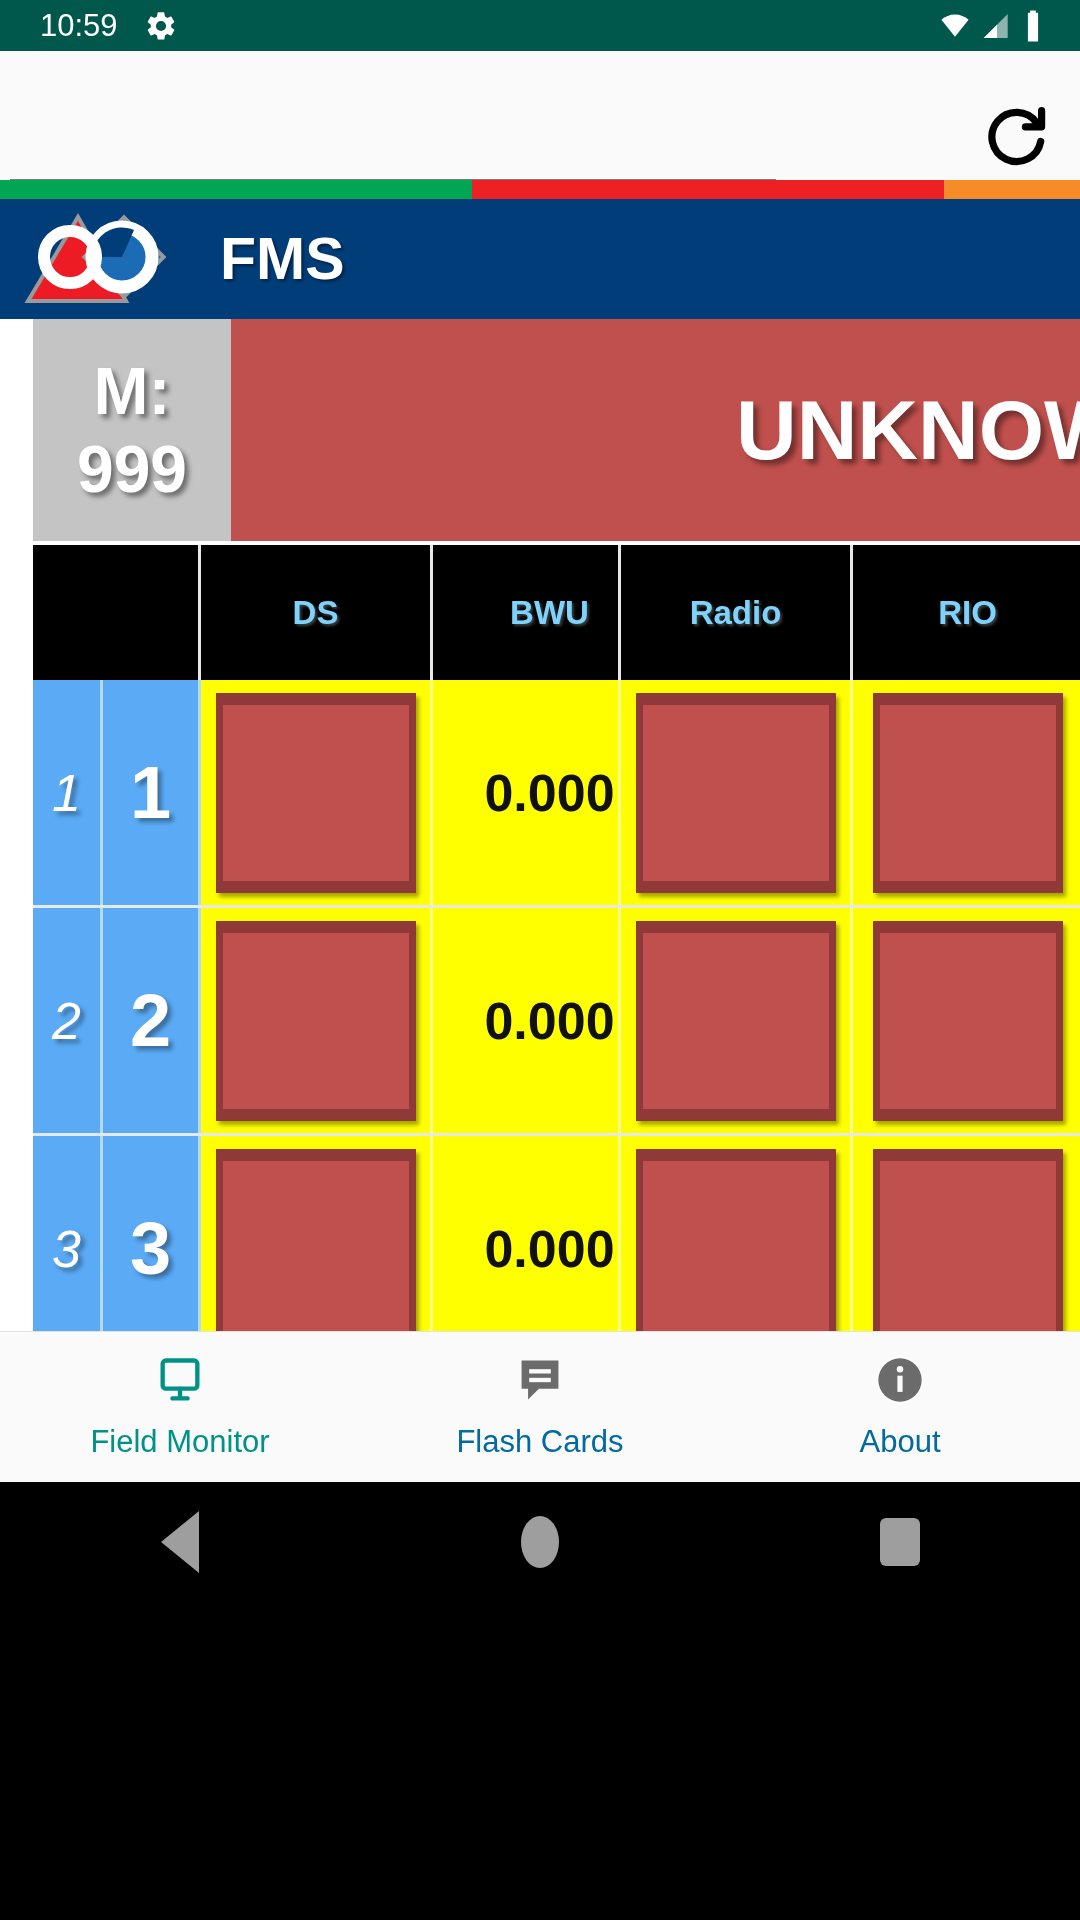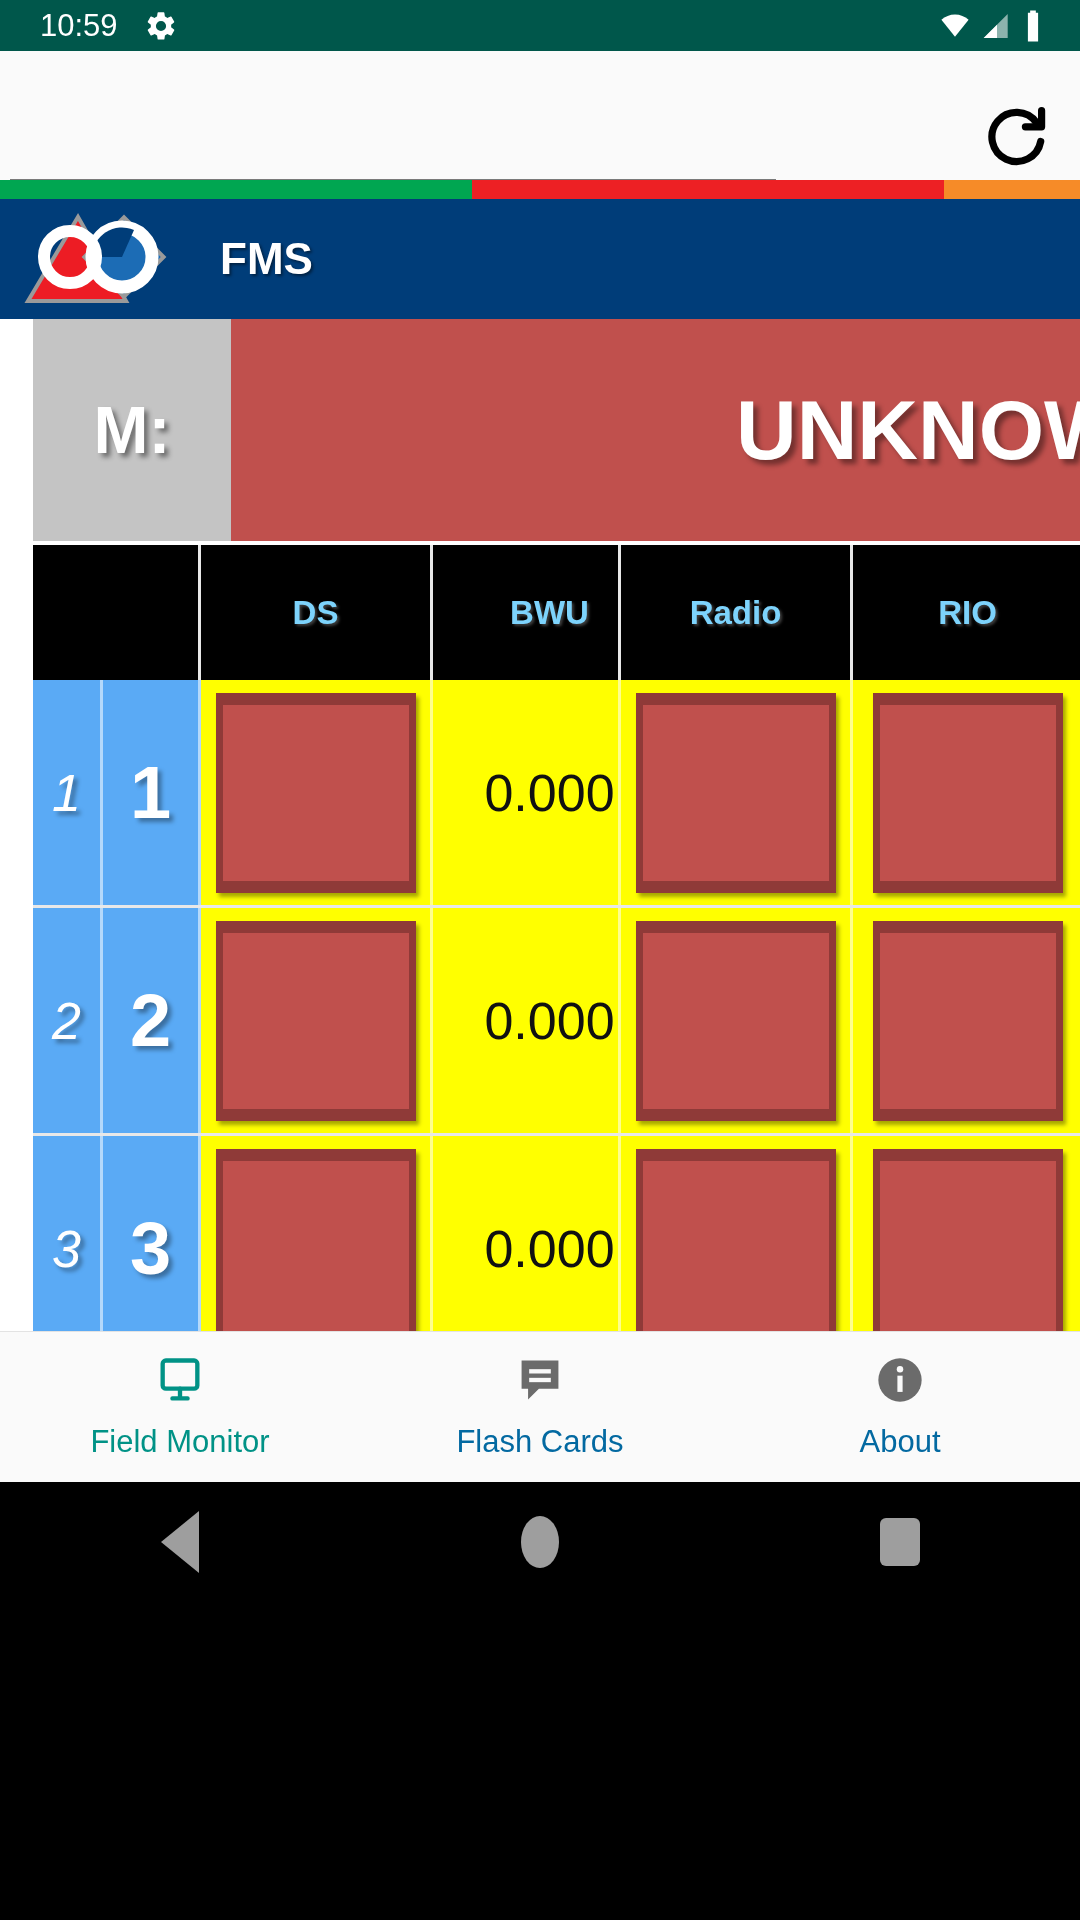--- a/index.html
+++ b/index.html
@@ -48,21 +48,21 @@
   .stripe{ position:absolute; left:0; top:180px; width:1080px; height:19px; display:flex; }
   .stripe-seg{ height:100%; }
 
   
   .appbar{
     position:absolute; left:0; top:199px; width:1080px; height:120px;
     background:#003D79; display:flex; align-items:center;
   }
   .logo{ margin-left:22px; width:160px; height:96px; position:relative; }
   .appbar-title{
-    color:#ffffff; font-size:44px; font-weight:bold; margin-left:38px;
+    color:#ffffff; font-size:59px; font-weight:bold; margin-left:38px;
     text-shadow:2px 2px 3px rgba(0,0,0,.45);
   }
 
   
   .content{
     position:absolute; left:0; top:319px; width:1080px; height:1012px;
     background:#ffffff; overflow:hidden;
   }
   .table-wrap{
     position:absolute; left:33px; top:0px; width:1400px;
@@ -114,21 +114,21 @@
   .idx-cell span{
     color:#ffffff; font-size:52px; font-style:italic; font-weight:normal;
     text-shadow:4px 4px 4px rgba(0,0,0,.35);
   }
   .team-cell{ background:#5aaaf5; }
   .team-cell span{
     color:#ffffff; font-size:74px; font-weight:bold;
     text-shadow:4px 4px 4px rgba(0,0,0,.35);
   }
   .yellow-cell{ background:#ffff00; }
-  .yellow-cell .num{ color:#111111; font-size:52px; font-weight:400; }
+  .yellow-cell .num{ color:#111111; font-size:52px; font-weight:700; }
   .chip{
     width:200px; height:200px; background:#c0504d;
     border-top:12px solid #8f3a38; border-left:7px solid #8f3a38;
     border-right:7px solid #8f3a38; border-bottom:12px solid #8f3a38;
     box-shadow:3px 4px 4px rgba(0,0,0,.35);
   }
   .chip.narrow{ width:190px; }
 
   
   .tabbar{
@@ -218,20 +218,21 @@
     </div>
     <div class="appbar-title">FMS</div>
   </div>
 
   <div class="content">
     <div class="table-wrap">
 
       <div class="banner-row">
         <div class="match-box">
           <span>M:</span>
+          <span>999</span>
         </div>
         <div class="state-banner">
           <span>UNKNOWN</span>
         </div>
       </div>
 
       <div class="head-row">
         <div class="head-cell c-idx-head"></div>
         <div class="head-cell c-ds">DS</div>
         <div class="head-cell c-bwu">BWU</div>

